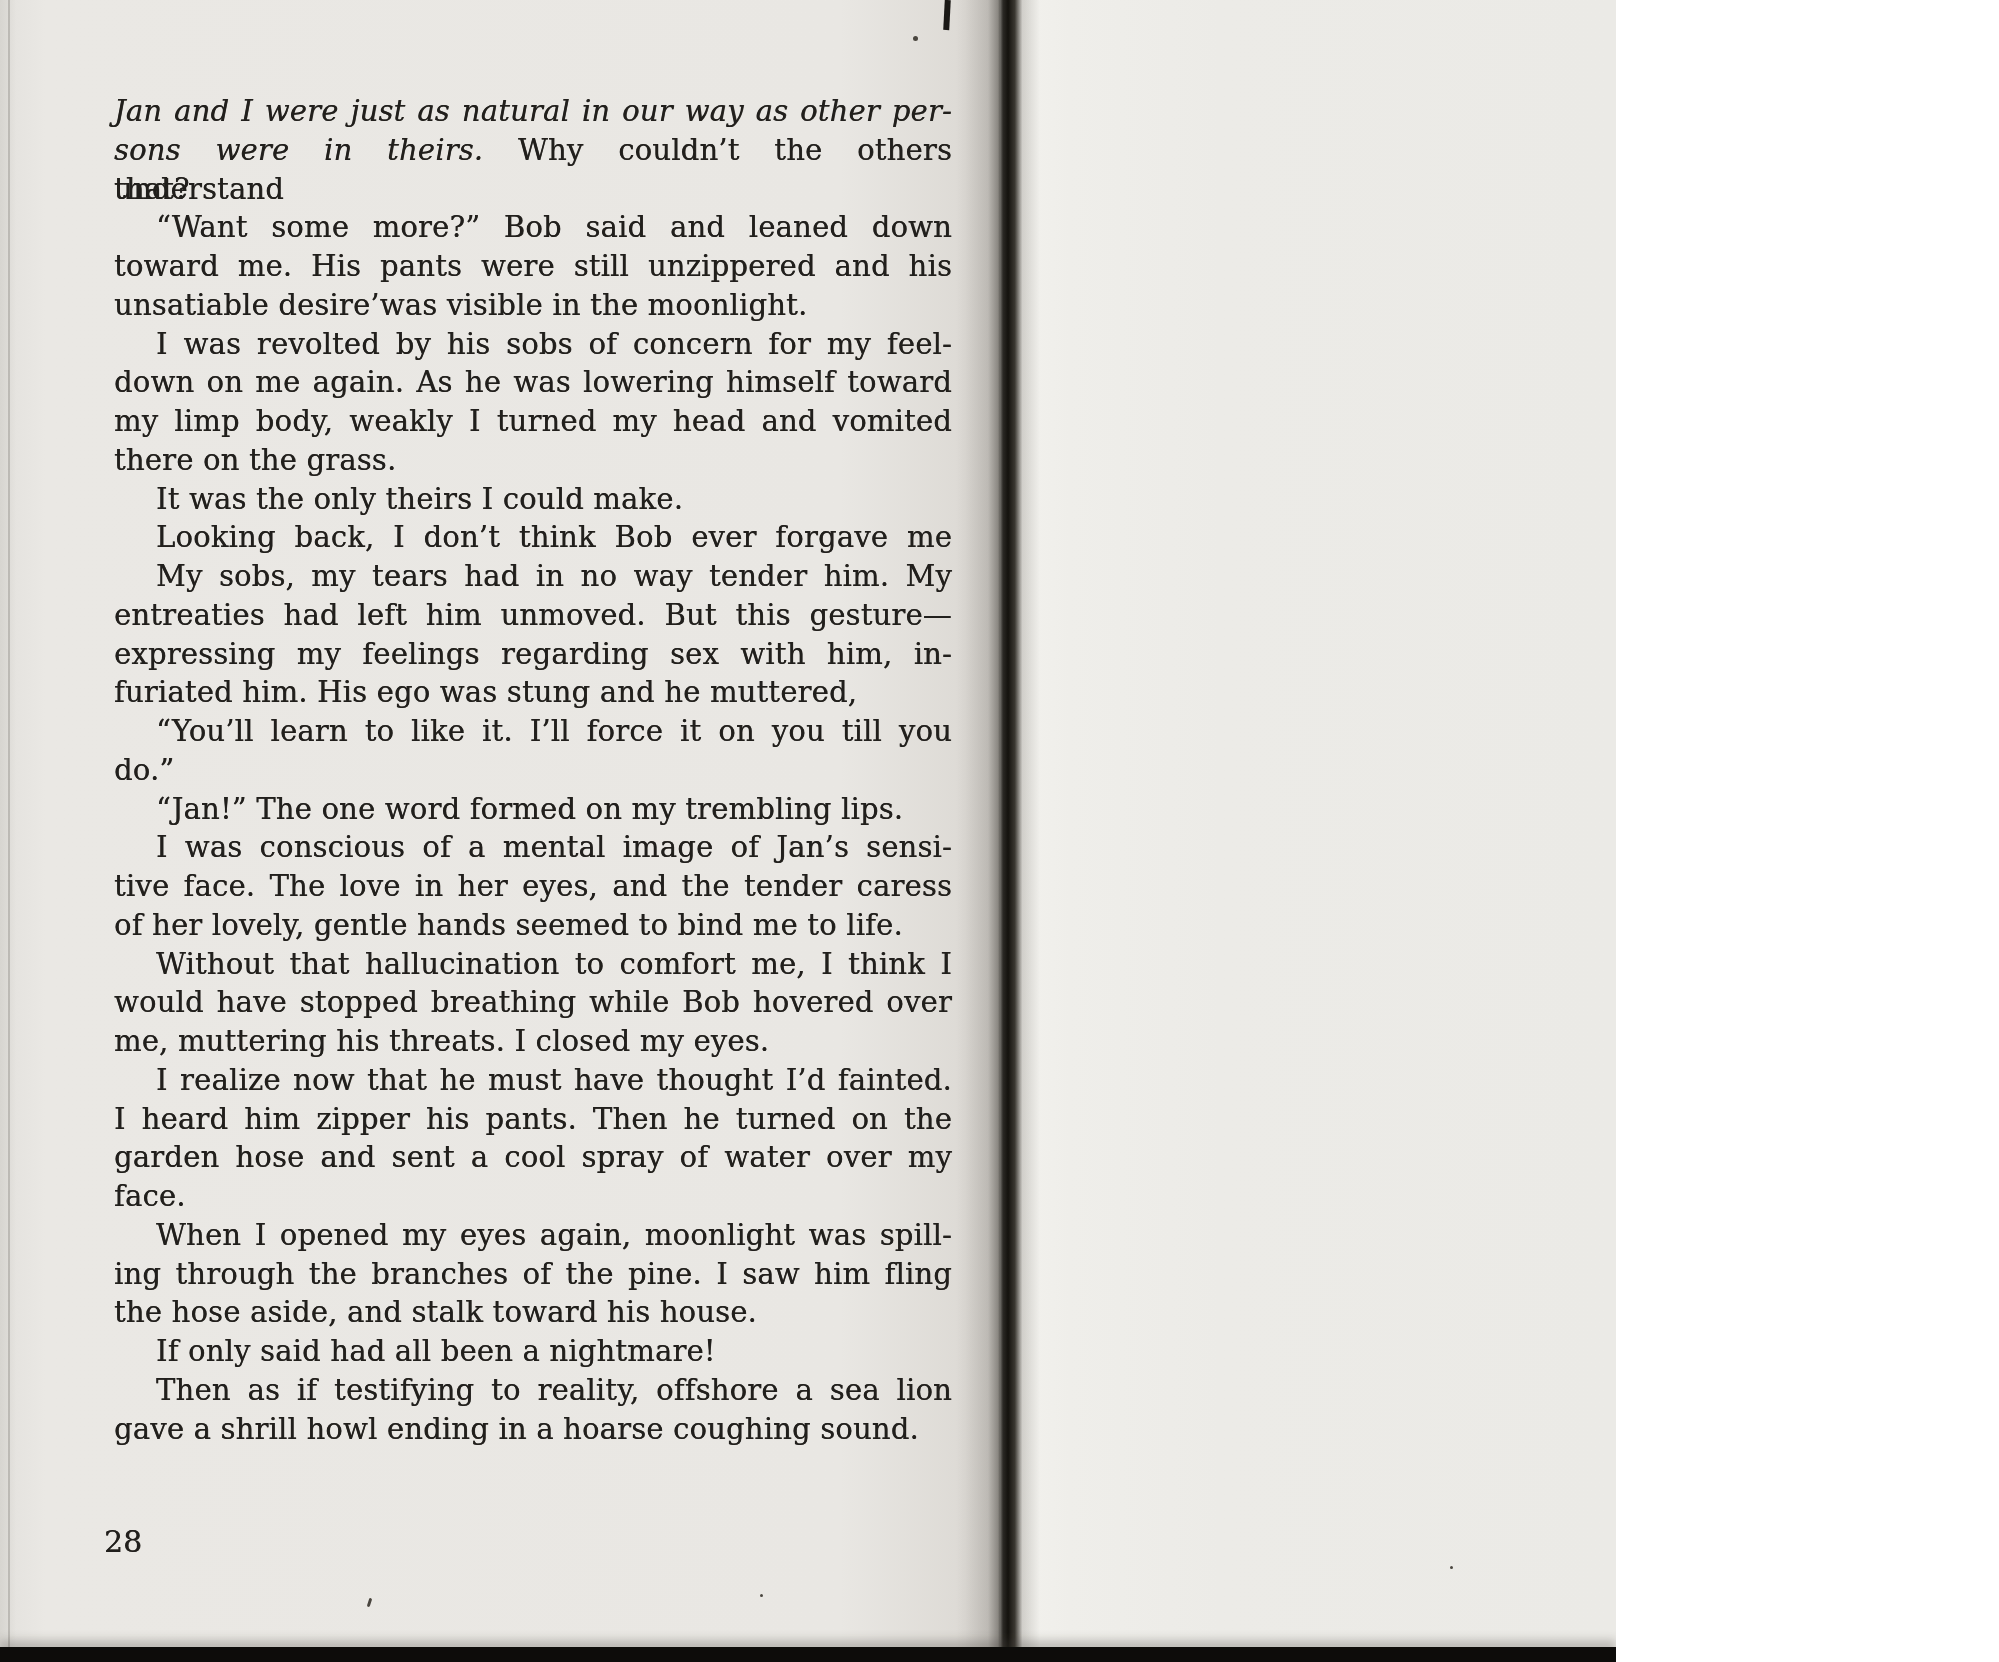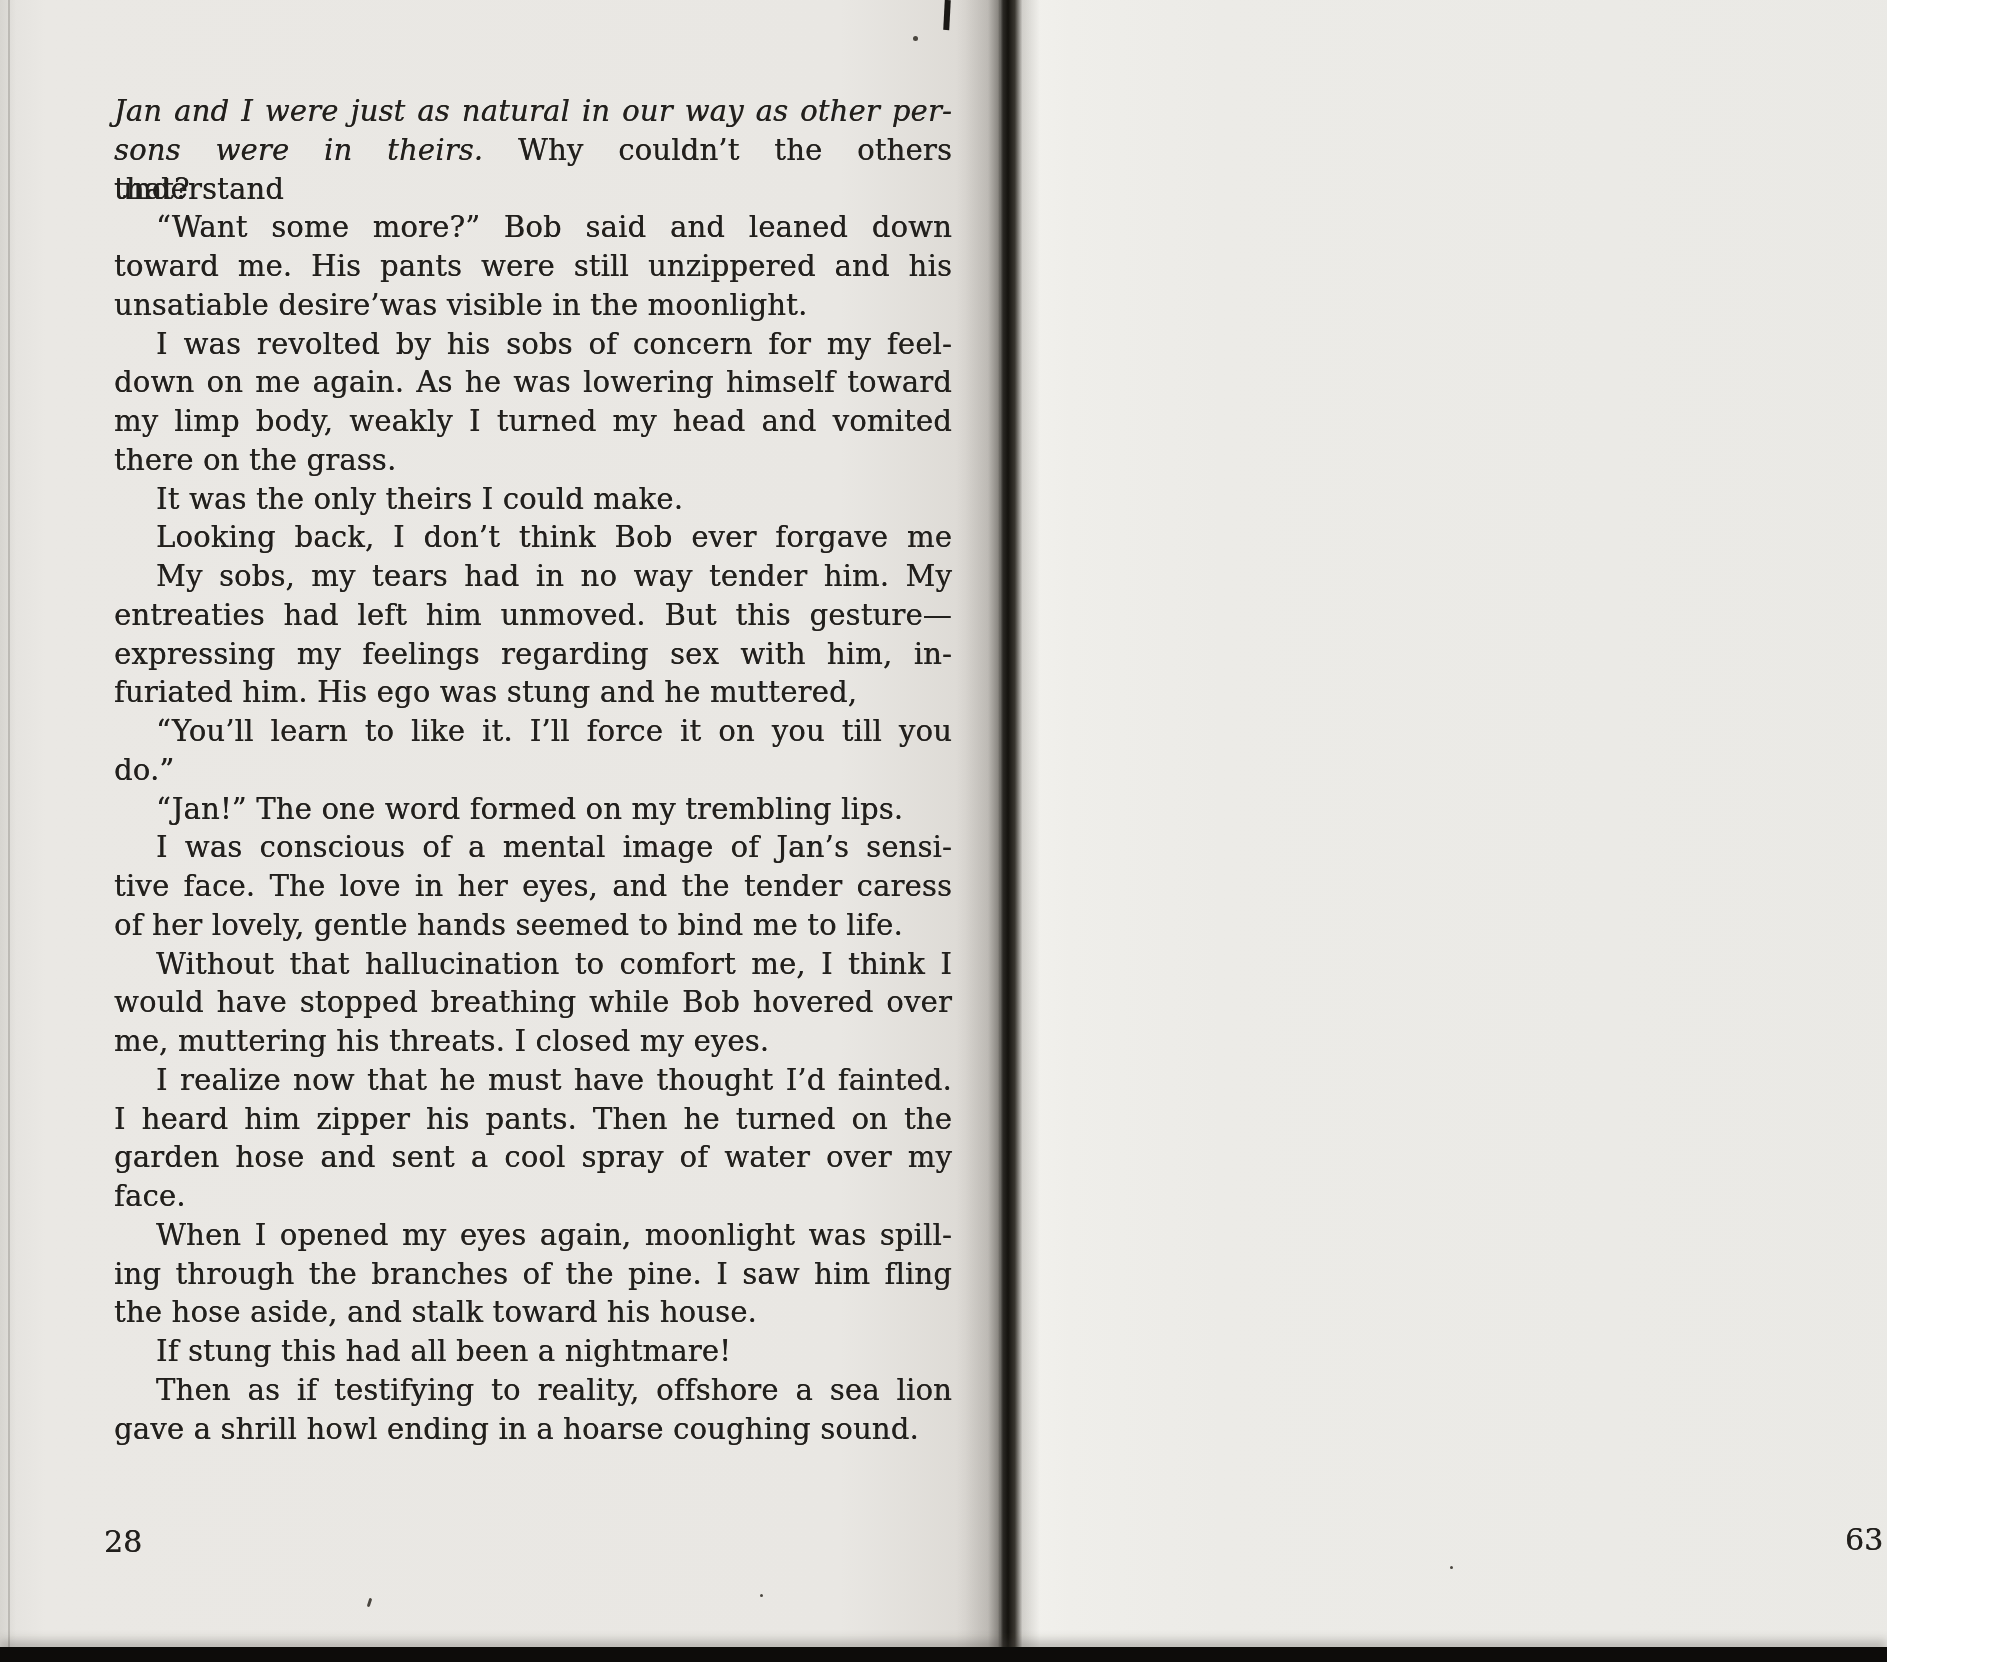--- a/index.html
+++ b/index.html
@@ -1,17 +1,17 @@
 <!DOCTYPE html>
 <html style="--ink: #211f1c;"><head>
 <meta charset="utf-8">
 <style>
   html,body { margin:0; padding:0; }
   .scan {
-    position:relative; width:1887px; height:1662px; overflow:hidden;
+    position:relative; width:1616px; height:1662px; overflow:hidden;
     background:#e9e7e3; color:var(--ink,#211f1c);
     font-family:"DejaVu Serif","Liberation Serif",serif;
   }
   .page { position:absolute; top:0; height:100%; }
   .page-left {
     left:0; width:1000px;
     background:linear-gradient(to right,#e3e1dd 0px,#eae8e4 45px,#e9e7e3 840px,#ddDad5 965px,#c9c6c1 1000px);
   }
   .page-right {
     left:1000px; width:999px;
@@ -95,21 +95,21 @@
         <div class="line j ind"><span>Without that hallucination to comfort me, I think I</span></div>
         <div class="line j"><span>would have stopped breathing while Bob hovered over</span></div>
         <div class="line"><span>me, muttering his threats. I closed my eyes.</span></div>
         <div class="line j ind"><span>I realize now that he must have thought I’d fainted.</span></div>
         <div class="line j"><span>I heard him zipper his pants. Then he turned on the</span></div>
         <div class="line j"><span>garden hose and sent a cool spray of water over my</span></div>
         <div class="line"><span>face.</span></div>
         <div class="line j ind"><span>When I opened my eyes again, moonlight was spill-</span></div>
         <div class="line j"><span>ing through the branches of the pine. I saw him fling</span></div>
         <div class="line"><span>the hose aside, and stalk toward his house.</span></div>
-        <div class="line ind"><span>If stung this had all been a nightmare!</span></div>
+        <div class="line ind"><span>If only said had all been a nightmare!</span></div>
         <div class="line j ind"><span>Then as if testifying to reality, offshore a sea lion</span></div>
         <div class="line"><span>gave a shrill howl ending in a hoarse coughing sound.</span></div>
       </div>
   </div>
   <div class="page page-right">
     
   </div>
 
   <div class="page-num left-num">28</div>
   <div class="page-num right-num">63</div>

